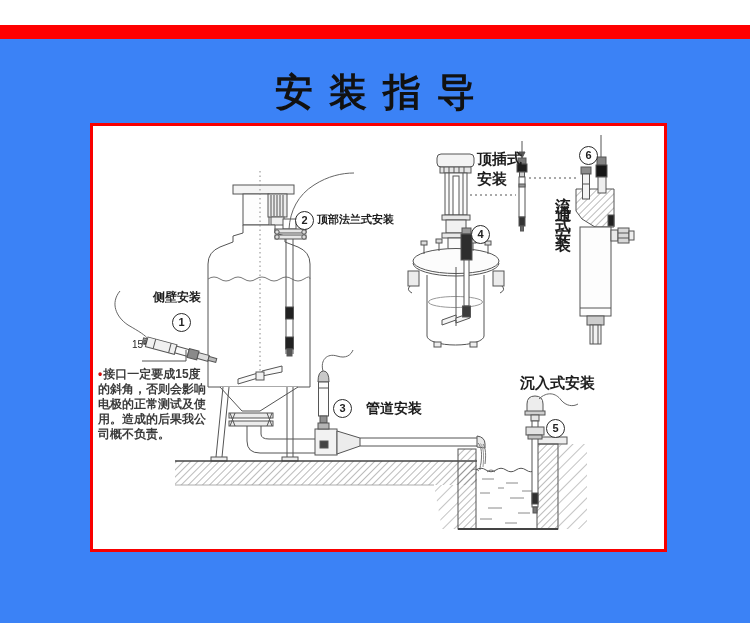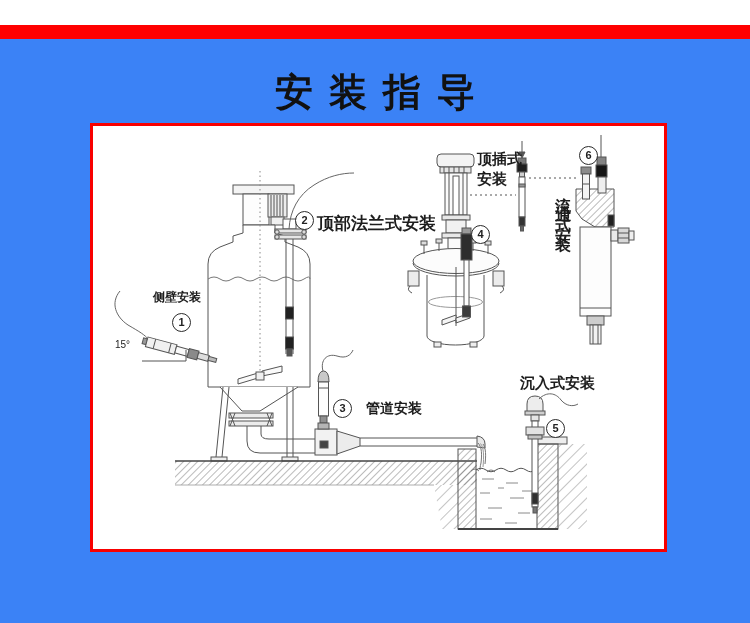--- a/index.html
+++ b/index.html
@@ -257,25 +257,32 @@
           <rect x="497" y="193" width="17" height="9" fill="#cdcdcd"></rect>
           <rect x="500" y="202" width="11" height="19" fill="#f1f1f1"></rect>
           <line x1="503" y1="202" x2="503" y2="221"></line>
             <line x1="508" y1="202" x2="508" y2="221"></line>
         </g>
       </g>
     </svg>
 
     <div class="dlabel" style="left:63px;top:166px;font-size:12px;">侧壁安装</div>
     <div class="circ-num" style="left:82px;top:190px;">1</div>
-    <div class="dlabel" style="left:25px;top:216px;font-size:10px;font-weight:400;">15°</div>
-
+    <div class="dlabel" style="left:42px;top:216px;font-size:10px;font-weight:400;">15°</div>
+
+    <div class="wnote">
+      <div class="wnote-line"><span class="red-bullet">•</span><span>接口一定要成15度</span></div>
+      <div class="wnote-line">的斜角，否则会影响</div>
+      <div class="wnote-line">电极的正常测试及使</div>
+      <div class="wnote-line">用。造成的后果我公</div>
+      <div class="wnote-line">司概不负责。</div>
+    </div>
 
     <div class="circ-num" style="left:205px;top:88px;">2</div>
-    <div class="dlabel" style="left:227px;top:89px;font-size:17px;">顶部法兰式安装</div>
+    <div class="dlabel" style="left:227px;top:89px;font-size:11px;">顶部法兰式安装</div>
 
     <div class="circ-num" style="left:243px;top:276px;">3</div>
     <div class="dlabel" style="left:276px;top:277px;font-size:14px;">管道安装</div>
 
     <div class="dlabel" style="left:387px;top:26px;font-size:15px;line-height:20px;">
       <div>顶插式</div>
       <div>安装</div>
     </div>
     <div class="circ-num" style="left:381px;top:102px;">4</div>
 

